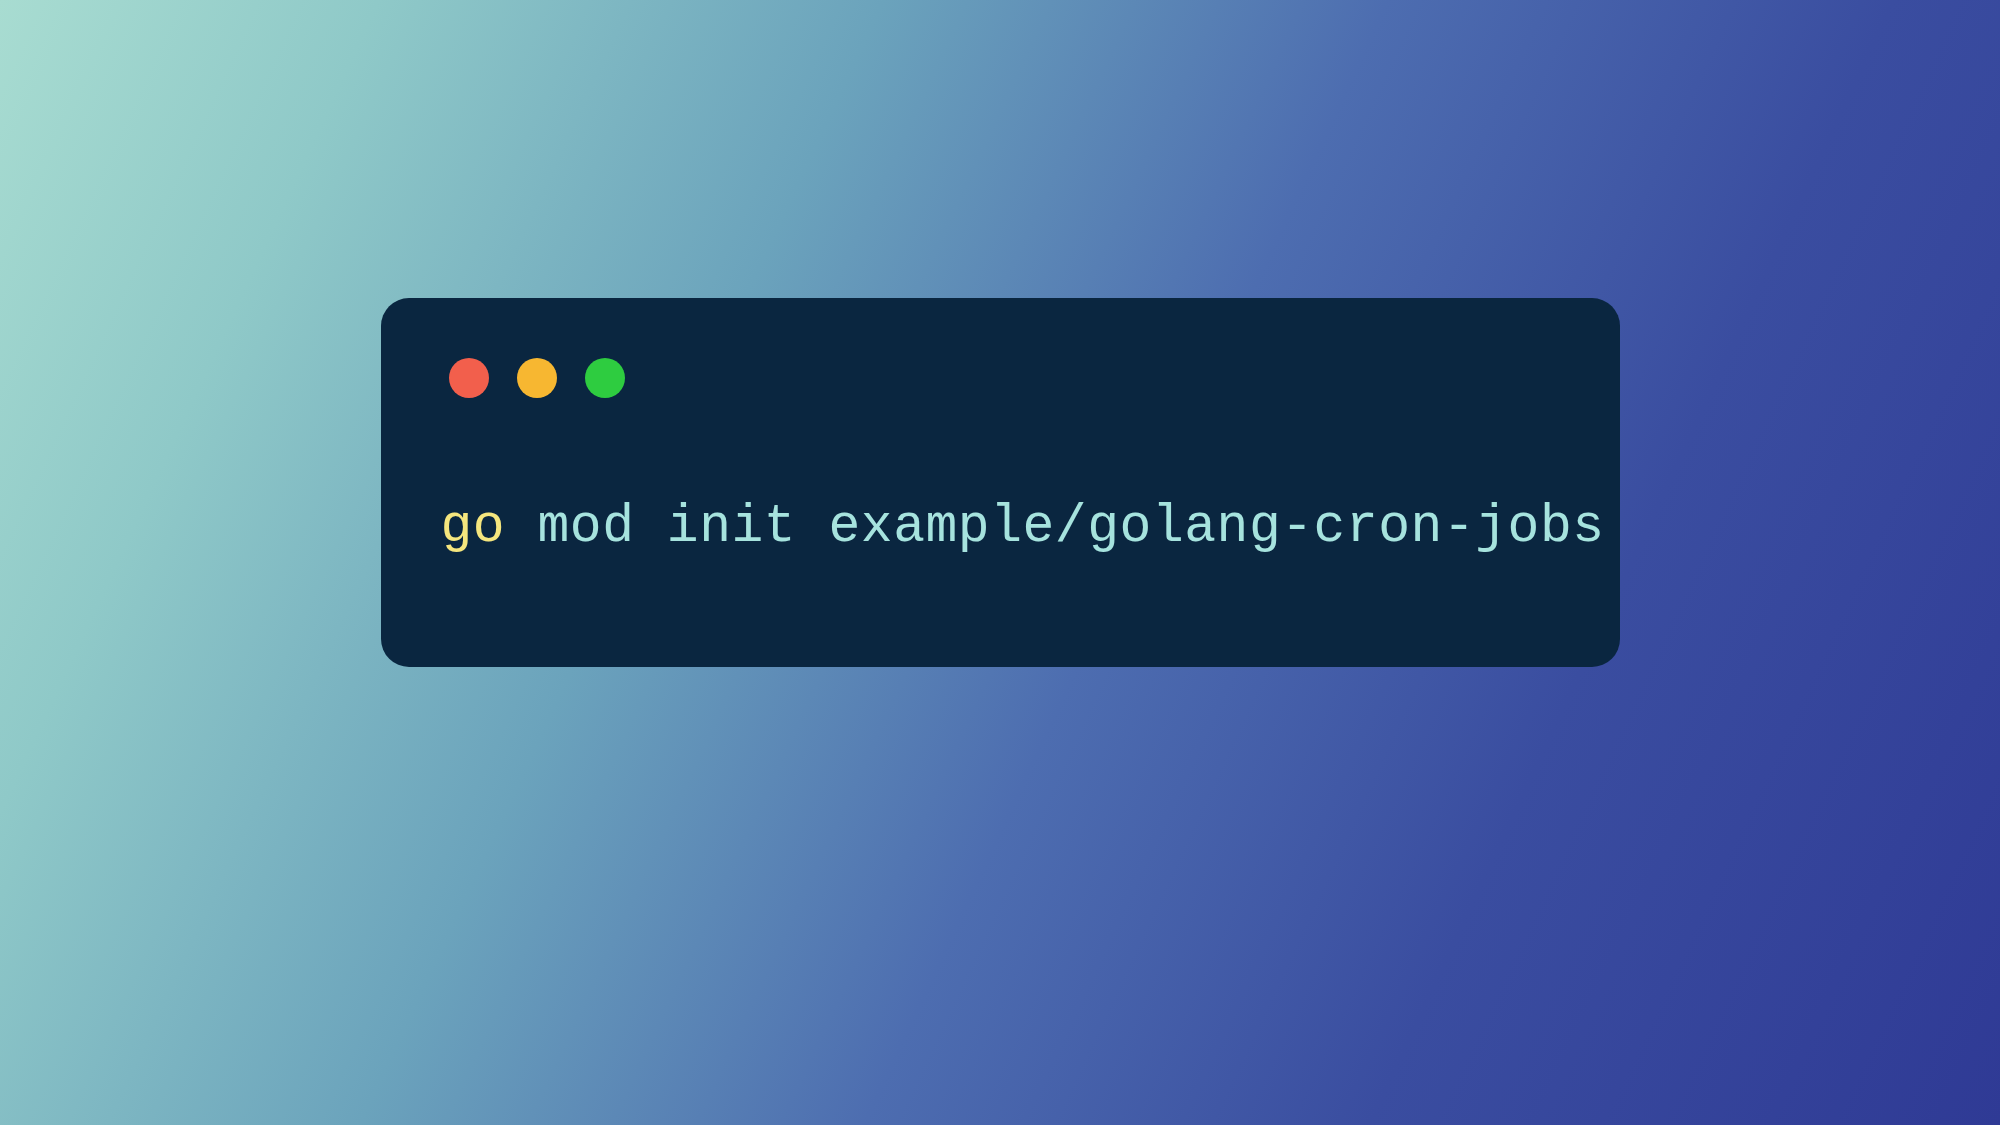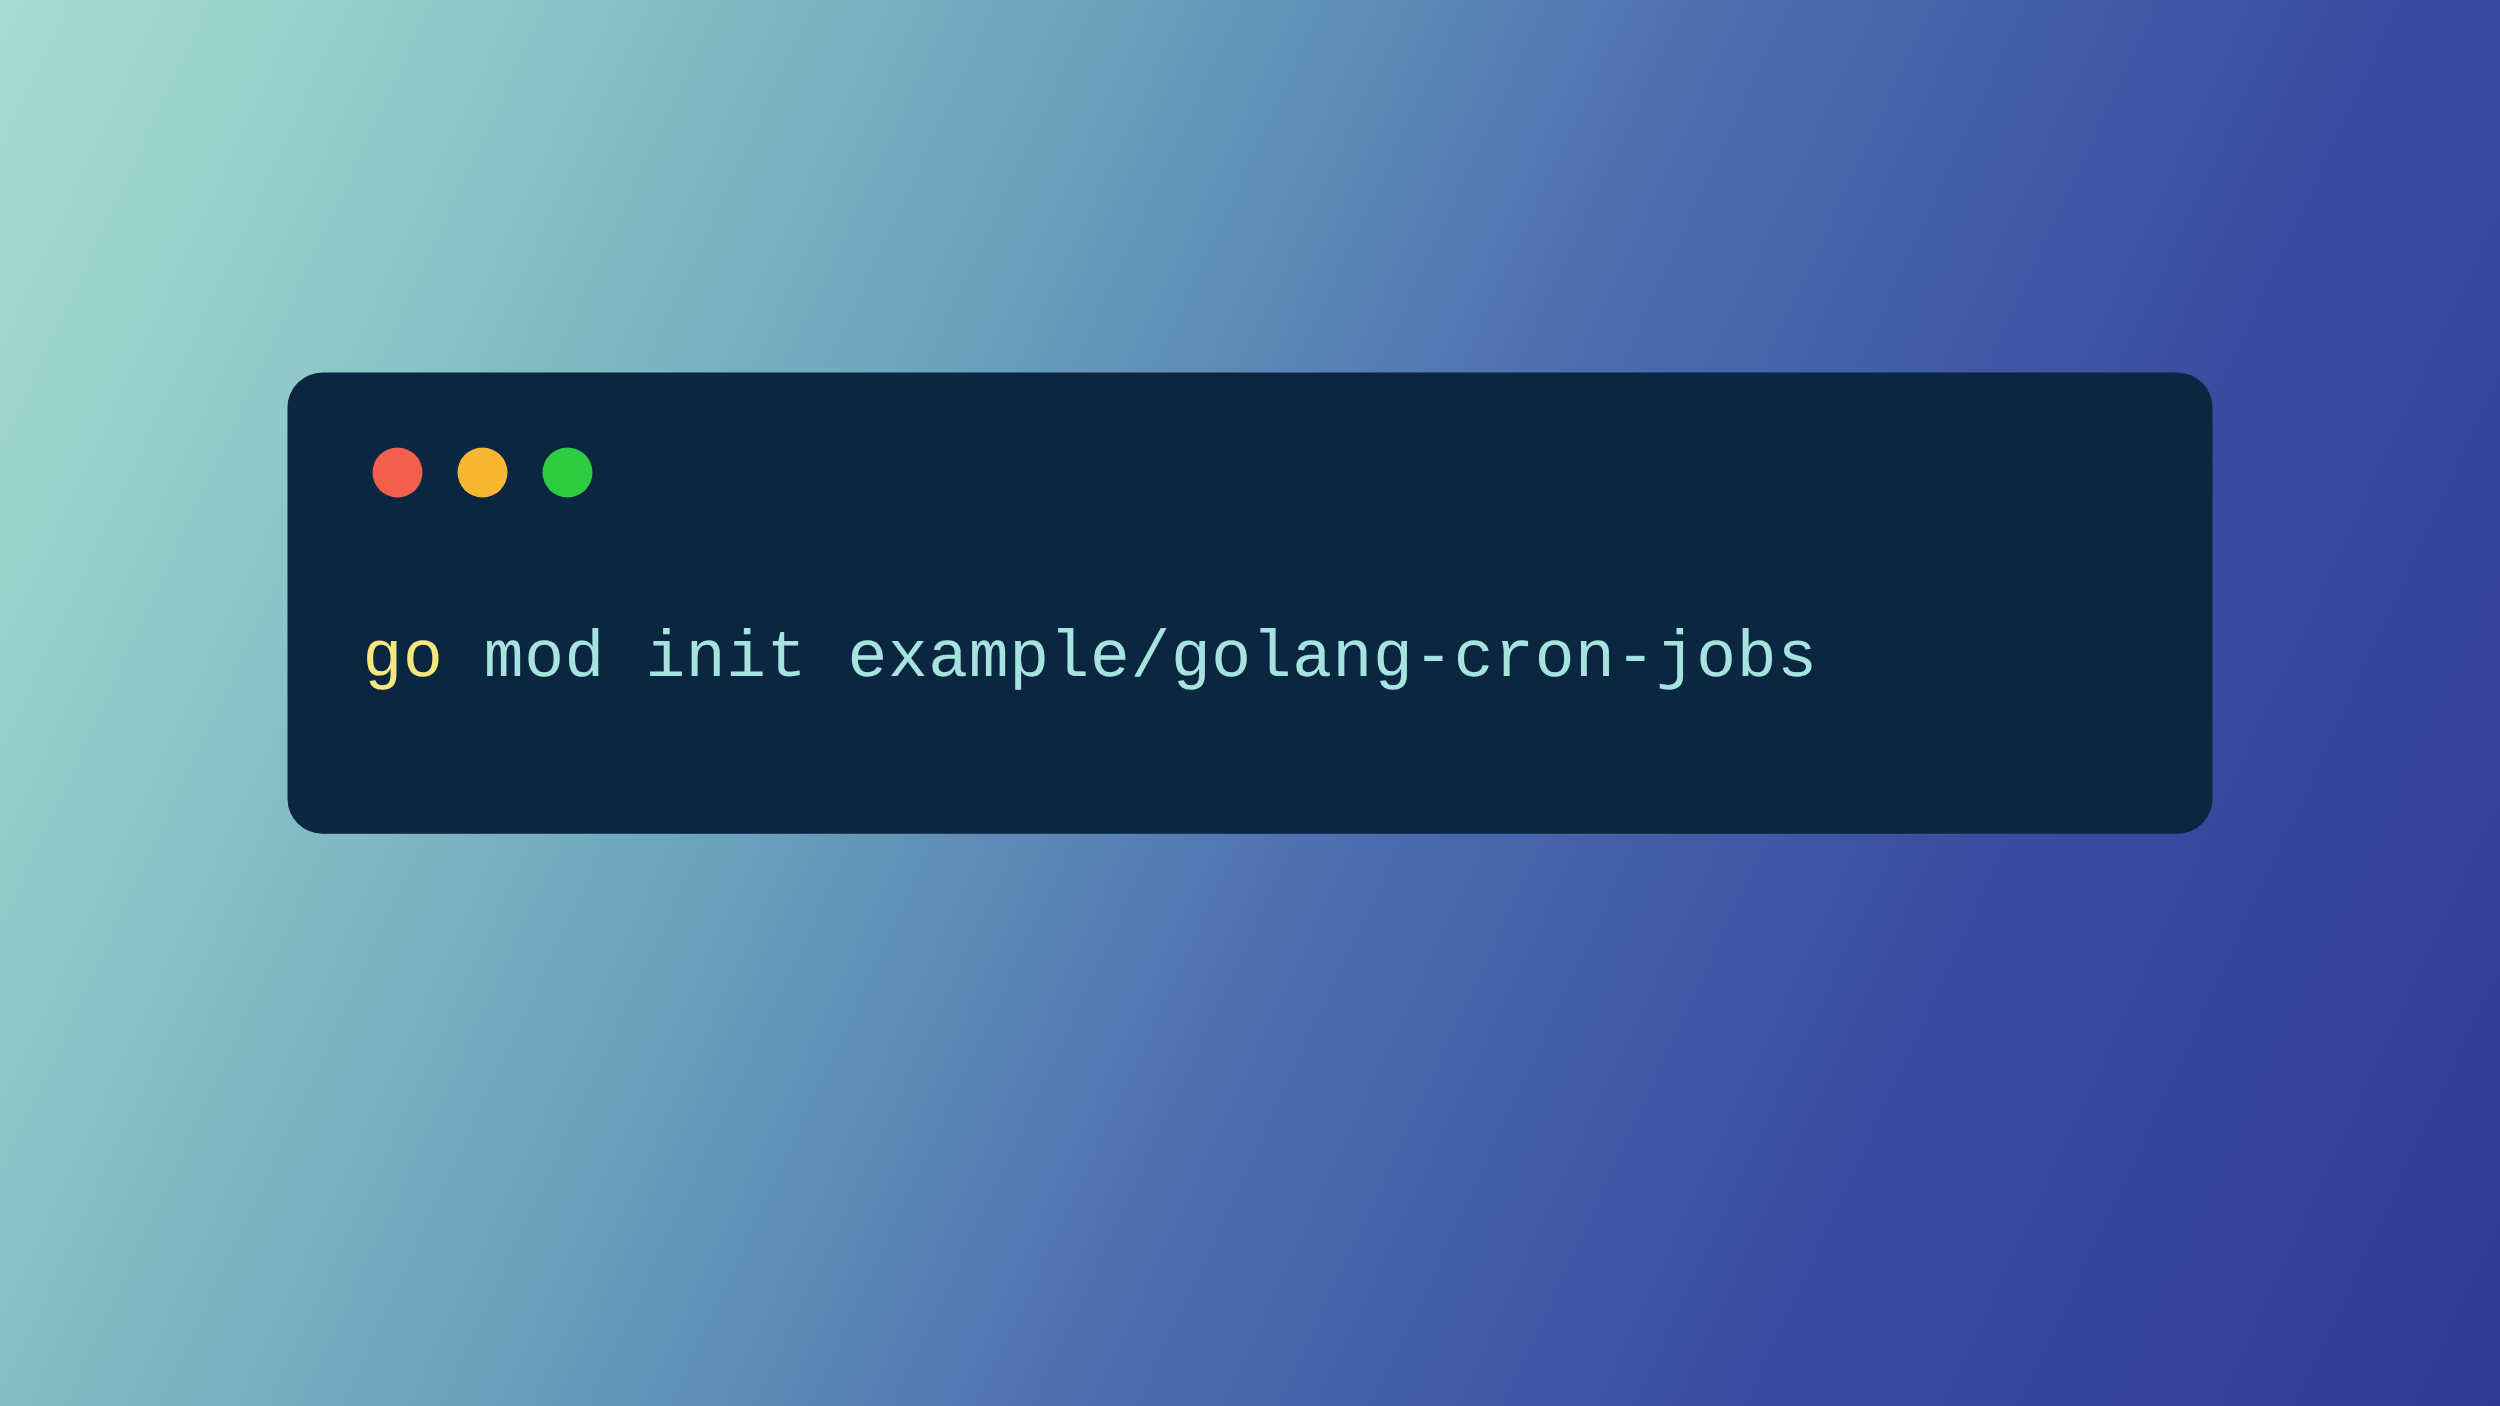--- a/index.html
+++ b/index.html
@@ -12,21 +12,21 @@
       width: 2000px;
       height: 1125px;
       background: linear-gradient(115deg, #a8dcd1 0%, #8fc9c8 15%, #6ba3bc 35%, #4d6db0 55%, #3a4da0 75%, #2f3a95 100%);
       display: flex;
       align-items: center;
       justify-content: center;
       overflow: hidden;
     }
     
     .terminal-window {
-      width: 1540px;
+      width: 1239px;
       background: #0a2640;
       border-radius: 28px;
       padding: 60px 60px 100px 60px;
       position: relative;
       margin-top: -160px;
     }
     
     .traffic-lights {
       display: flex;
       gap: 28px;

